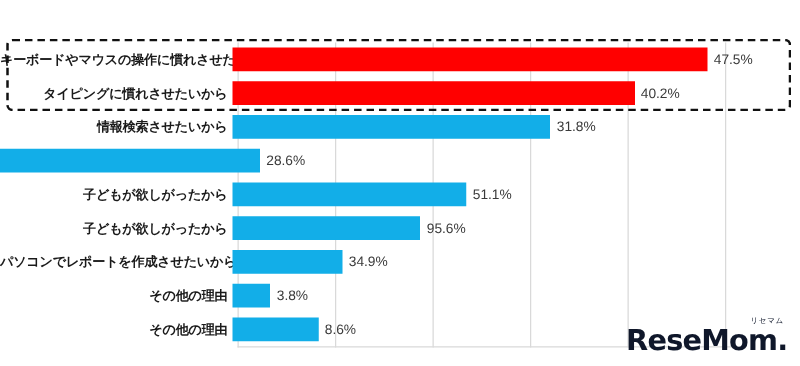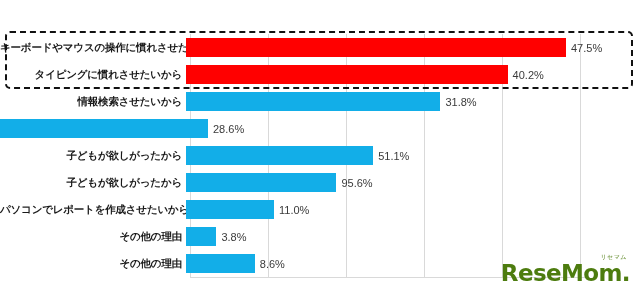--- a/index.html
+++ b/index.html
@@ -112,21 +112,21 @@
     border-radius: 5px;
     box-sizing: border-box;
     pointer-events: none;
   }
 
   
   .watermark {
     position: absolute;
     right: 10px;
     bottom: 8px;
-    color: #4d7c0f;
+    color: #0f172a;
     font-weight: bold;
     font-size: 23px;
     letter-spacing: -0.6px;
     font-family: "DejaVu Sans", sans-serif;
     line-height: 1;
     user-select: none;
   }
   .watermark .ruby {
     position: absolute;
     right: 3px;
@@ -198,21 +198,21 @@
       <div class="bar-wrap">
         <div class="bar" style="width: 150.4px; background: rgb(18, 174, 232);"></div>
         <div class="val-label">95.6%</div>
       </div>
     </div>
 
     <div class="row">
       <div class="cat-label">パソコンでレポートを作成させたいから</div>
       <div class="bar-wrap">
         <div class="bar" style="width: 88px; background: rgb(18, 174, 232);"></div>
-        <div class="val-label">11.0%</div>
+        <div class="val-label">34.9%</div>
       </div>
     </div>
 
     <div class="row">
       <div class="cat-label">その他の理由</div>
       <div class="bar-wrap">
         <div class="bar" style="width: 30.4px; background: rgb(18, 174, 232);"></div>
         <div class="val-label">3.8%</div>
       </div>
     </div>

